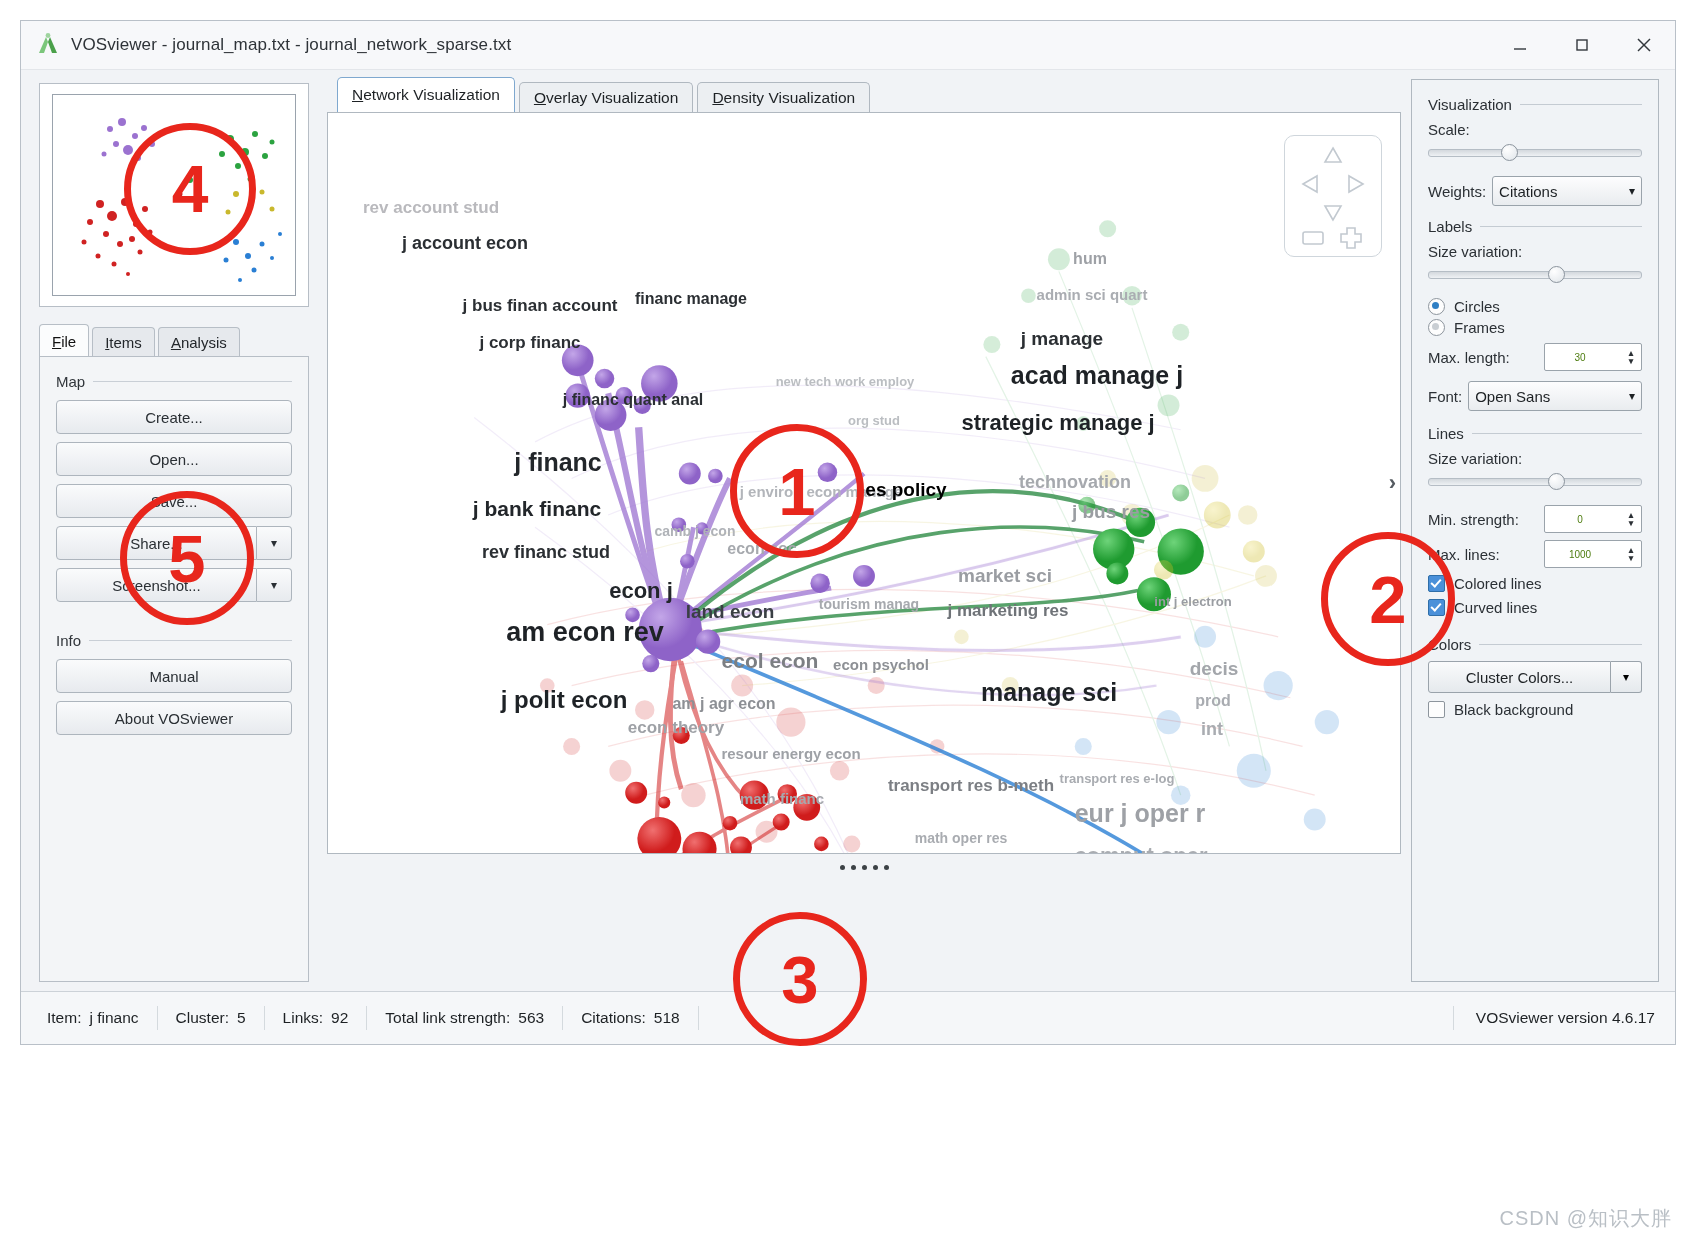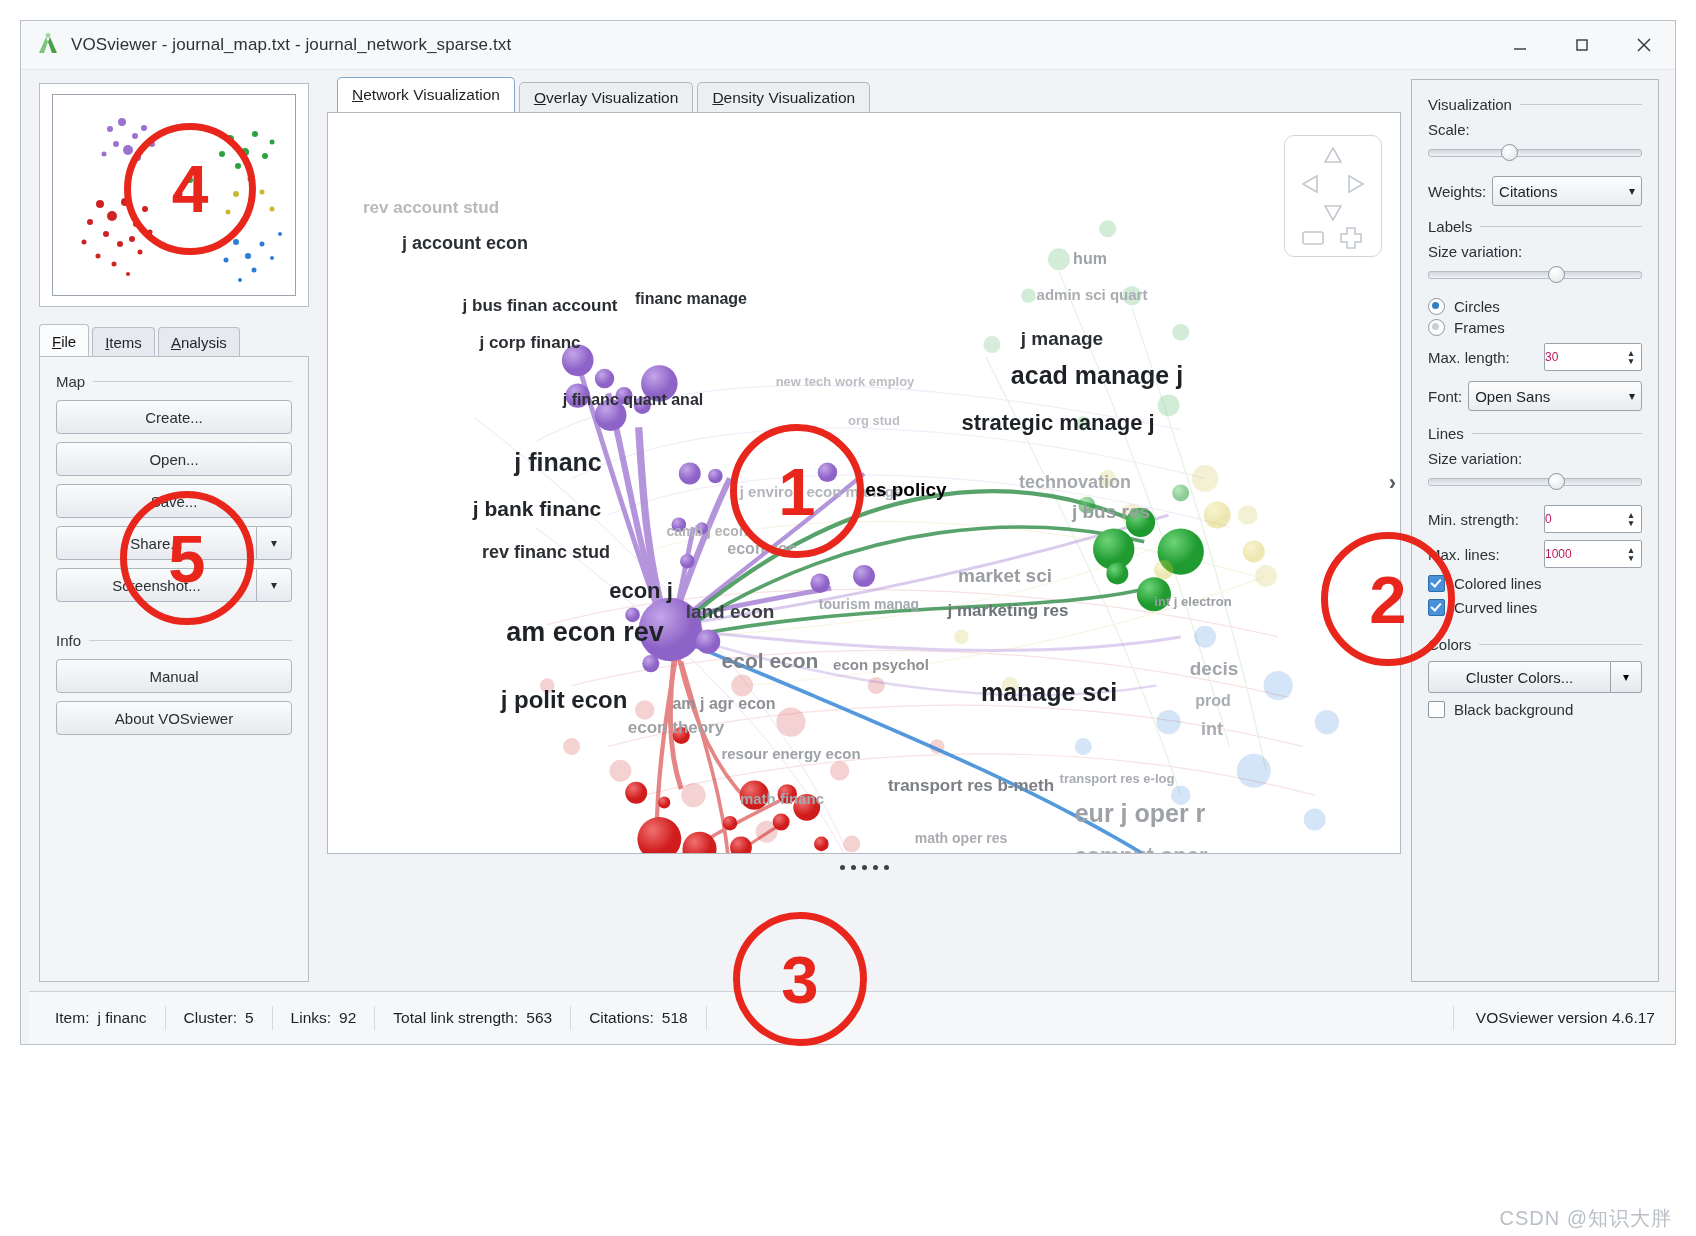--- a/index.html
+++ b/index.html
@@ -64,33 +64,33 @@
          display:flex;align-items:center;padding:0 6px;font-size:15px;color:#1d2124;position:relative;}
   .combo .cv{flex:1;}
   .combo .ca{font-size:12px;}
   .radio{display:flex;align-items:center;gap:9px;font-size:15px;color:#2b3035;margin:4px 0 4px;}
   .rdot{width:15px;height:15px;border-radius:50%;border:1px solid #8d959d;background:#fdfdfd;display:block;position:relative;}
   .rdot.on::after{content:"";position:absolute;left:3px;top:3px;width:7px;height:7px;border-radius:50%;background:#2f7fc4;}
   .rdot.off::after{content:"";position:absolute;left:3px;top:3px;width:7px;height:7px;border-radius:50%;background:#c9ced3;}
   .spinrow{display:flex;align-items:center;margin:7px 0;font-size:15px;color:#2b3035;}
   .spinrow .lbl{flex:1;}
   .spin{width:96px;height:26px;background:#fff;border:1px solid #9aa3ab;border-radius:2px;display:flex;align-items:center;}
-  .spin .sv{flex:1;text-align:left;padding-right:6px;font-size:12px;color:#be185d;}
+  .spin .sv{flex:1;text-align:center;padding-right:6px;font-size:10px;color:#4d7c0f;}
   .spin .sa{width:20px;display:flex;flex-direction:column;align-items:center;justify-content:center;font-size:9px;line-height:8px;color:#2b3035;}
   .chk{display:flex;align-items:center;gap:9px;font-size:15px;color:#2b3035;margin:7px 0;}
   .cbox{width:15px;height:15px;border:1px solid #8d959d;background:#fdfdfd;display:block;position:relative;border-radius:2px;}
   .cbox.on{background:#4a90d9;border-color:#2f6ea8;}
   .cbox.on::after{content:"";position:absolute;left:4px;top:1px;width:4px;height:8px;border:solid #fff;border-width:0 2px 2px 0;transform:rotate(42deg);}
   .btnwide{display:flex;margin:6px 0 8px;}
   .btnwide .b{flex:1;height:30px;background:linear-gradient(#fafbfc,#e5e9ed);border:1px solid #9aa3ab;border-radius:3px 0 0 3px;
               display:flex;align-items:center;justify-content:center;font-size:15px;color:#1d2124;}
   .btnwide .a{width:30px;height:30px;background:linear-gradient(#fafbfc,#e5e9ed);border:1px solid #9aa3ab;border-left:none;
               border-radius:0 3px 3px 0;display:flex;align-items:center;justify-content:center;font-size:12px;}
   
-  .status{position:absolute;bottom:0;left:8px;right:0;height:52px;border-top:1px solid #ccd2d8;background:#f5f7f9;
+  .status{position:absolute;bottom:0;left:0;right:0;height:52px;border-top:1px solid #ccd2d8;background:#f5f7f9;
           display:flex;align-items:center;font-size:15.5px;color:#1d2124;}
   .scell{padding:0 18px;border-right:1px solid #d4dade;height:24px;display:flex;align-items:center;gap:8px;}
   .scell:first-child{margin-left:8px;}
   .sright{margin-left:auto;padding-right:20px;display:flex;align-items:center;gap:8px;}
   .sright .vline{width:1px;height:24px;background:#d4dade;margin-right:14px;}
   
   .net{position:absolute;inset:0;}
   .nlabel{position:absolute;transform:translate(-50%,-50%);white-space:nowrap;font-family:"Liberation Sans",sans-serif;
           font-weight:bold;color:#2b2f33;pointer-events:none;}
   .navbox{position:absolute;right:18px;top:22px;width:96px;height:120px;border:1px solid #cfd6dc;border-radius:10px;background:rgba(255,255,255,.35);}
@@ -450,21 +450,21 @@
             <div class="nlabel" style="left: 257px; top: 519px; font-size: 27px; color: rgb(30, 34, 38); font-weight: bold;">am econ rev</div>
             <div class="nlabel" style="left: 402px; top: 499px; font-size: 19px; color: rgb(58, 63, 68); font-weight: bold;">land econ</div>
             <div class="nlabel" style="left: 236px; top: 587px; font-size: 24px; color: rgb(30, 34, 38); font-weight: bold;">j polit econ</div>
             <div class="nlabel" style="left: 442px; top: 548px; font-size: 21px; color: rgb(124, 127, 131); font-weight: bold;">ecol econ</div>
             <div class="nlabel" style="left: 553px; top: 551px; font-size: 15px; color: rgb(141, 144, 149); font-weight: bold;">econ psychol</div>
             <div class="nlabel" style="left: 396px; top: 591px; font-size: 16px; color: rgb(141, 144, 149); font-weight: bold;">am j agr econ</div>
             <div class="nlabel" style="left: 348px; top: 615px; font-size: 17px; color: rgb(158, 161, 166); font-weight: bold;">econ theory</div>
             <div class="nlabel" style="left: 463px; top: 640px; font-size: 15px; color: rgb(158, 161, 166); font-weight: bold;">resour energy econ</div>
             <div class="nlabel" style="left: 454px; top: 685px; font-size: 15px; color: rgb(166, 169, 174); font-weight: bold;">math financ</div>
             <div class="nlabel" style="left: 434px; top: 436px; font-size: 16px; color: rgb(166, 169, 174); font-weight: bold;">econ soc</div>
-            <div class="nlabel" style="left: 379px; top: 418px; font-size: 14px; color: rgb(176, 179, 184); font-weight: bold;">camb j econ</div>
+            <div class="nlabel" style="left: 367px; top: 418px; font-size: 14px; color: rgb(176, 179, 184); font-weight: bold;">camb j econ</div>
             <div class="nlabel" style="left: 734px; top: 226px; font-size: 19px; color: rgb(43, 47, 51); font-weight: bold;">j manage</div>
             <div class="nlabel" style="left: 769px; top: 262px; font-size: 25px; color: rgb(30, 34, 38); font-weight: bold;">acad manage j</div>
             <div class="nlabel" style="left: 730px; top: 310px; font-size: 22px; color: rgb(30, 34, 38); font-weight: bold;">strategic manage j</div>
             <div class="nlabel" style="left: 762px; top: 146px; font-size: 16px; color: rgb(158, 161, 166); font-weight: bold;">hum</div>
             <div class="nlabel" style="left: 764px; top: 181px; font-size: 15px; color: rgb(170, 173, 178); font-weight: bold;">admin sci quart</div>
             <div class="nlabel" style="left: 747px; top: 369px; font-size: 18px; color: rgb(166, 169, 174); font-weight: bold;">technovation</div>
             <div class="nlabel" style="left: 783px; top: 399px; font-size: 19px; color: rgb(154, 157, 162); font-weight: bold;">j bus res</div>
             <div class="nlabel" style="left: 677px; top: 463px; font-size: 19px; color: rgb(154, 157, 162); font-weight: bold;">market sci</div>
             <div class="nlabel" style="left: 680px; top: 498px; font-size: 17px; color: rgb(111, 115, 120); font-weight: bold;">j marketing res</div>
             <div class="nlabel" style="left: 865px; top: 488px; font-size: 13px; color: rgb(154, 157, 162); font-weight: bold;">int j electron</div>

